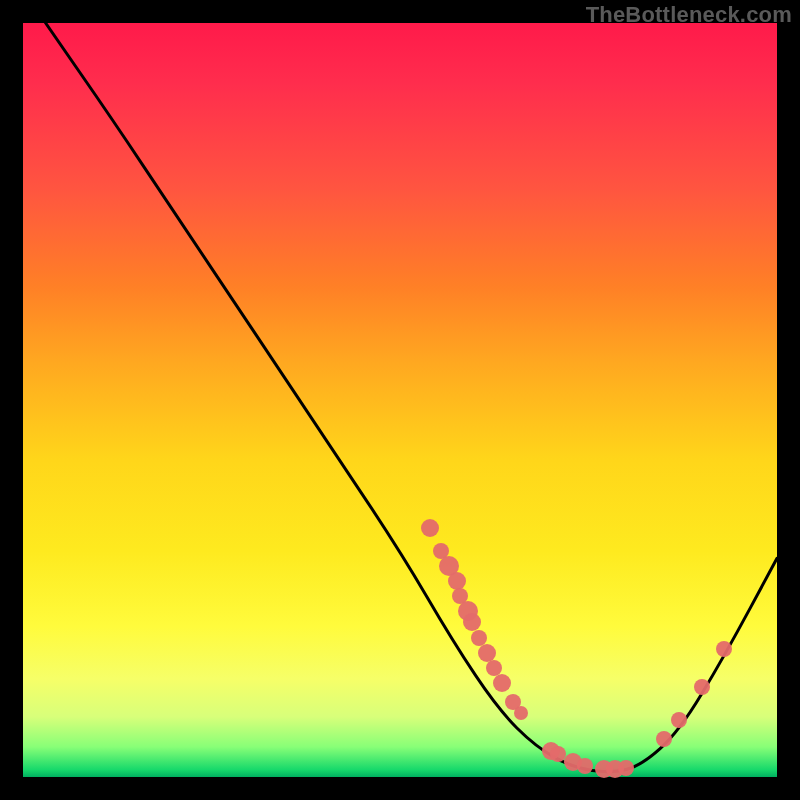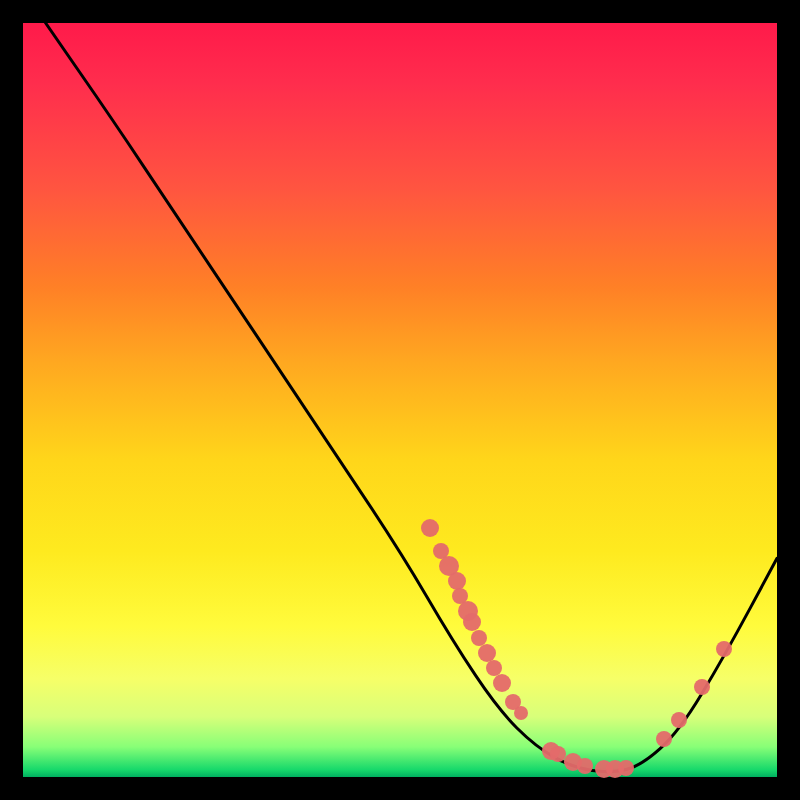--- a/index.html
+++ b/index.html
@@ -92,13 +92,14 @@
         <div class="dot" style="width: 18px; height: 18px; left: 571.58px; top: 737.46px;"></div>
         <div class="dot" style="width: 18px; height: 18px; left: 582.89px; top: 737.46px;"></div>
         <div class="dot" style="width: 16px; height: 16px; left: 595.2px; top: 736.952px;"></div>
         <div class="dot" style="width: 16px; height: 16px; left: 632.9px; top: 708.3px;"></div>
         <div class="dot" style="width: 16px; height: 16px; left: 647.98px; top: 689.45px;"></div>
         <div class="dot" style="width: 16px; height: 16px; left: 670.6px; top: 655.52px;"></div>
         <div class="dot" style="width: 16px; height: 16px; left: 693.22px; top: 617.82px;"></div>
       </div>
   </div>
 
+  <div class="watermark">TheBottleneck.com</div>
 </div>
 
 </body></html>

